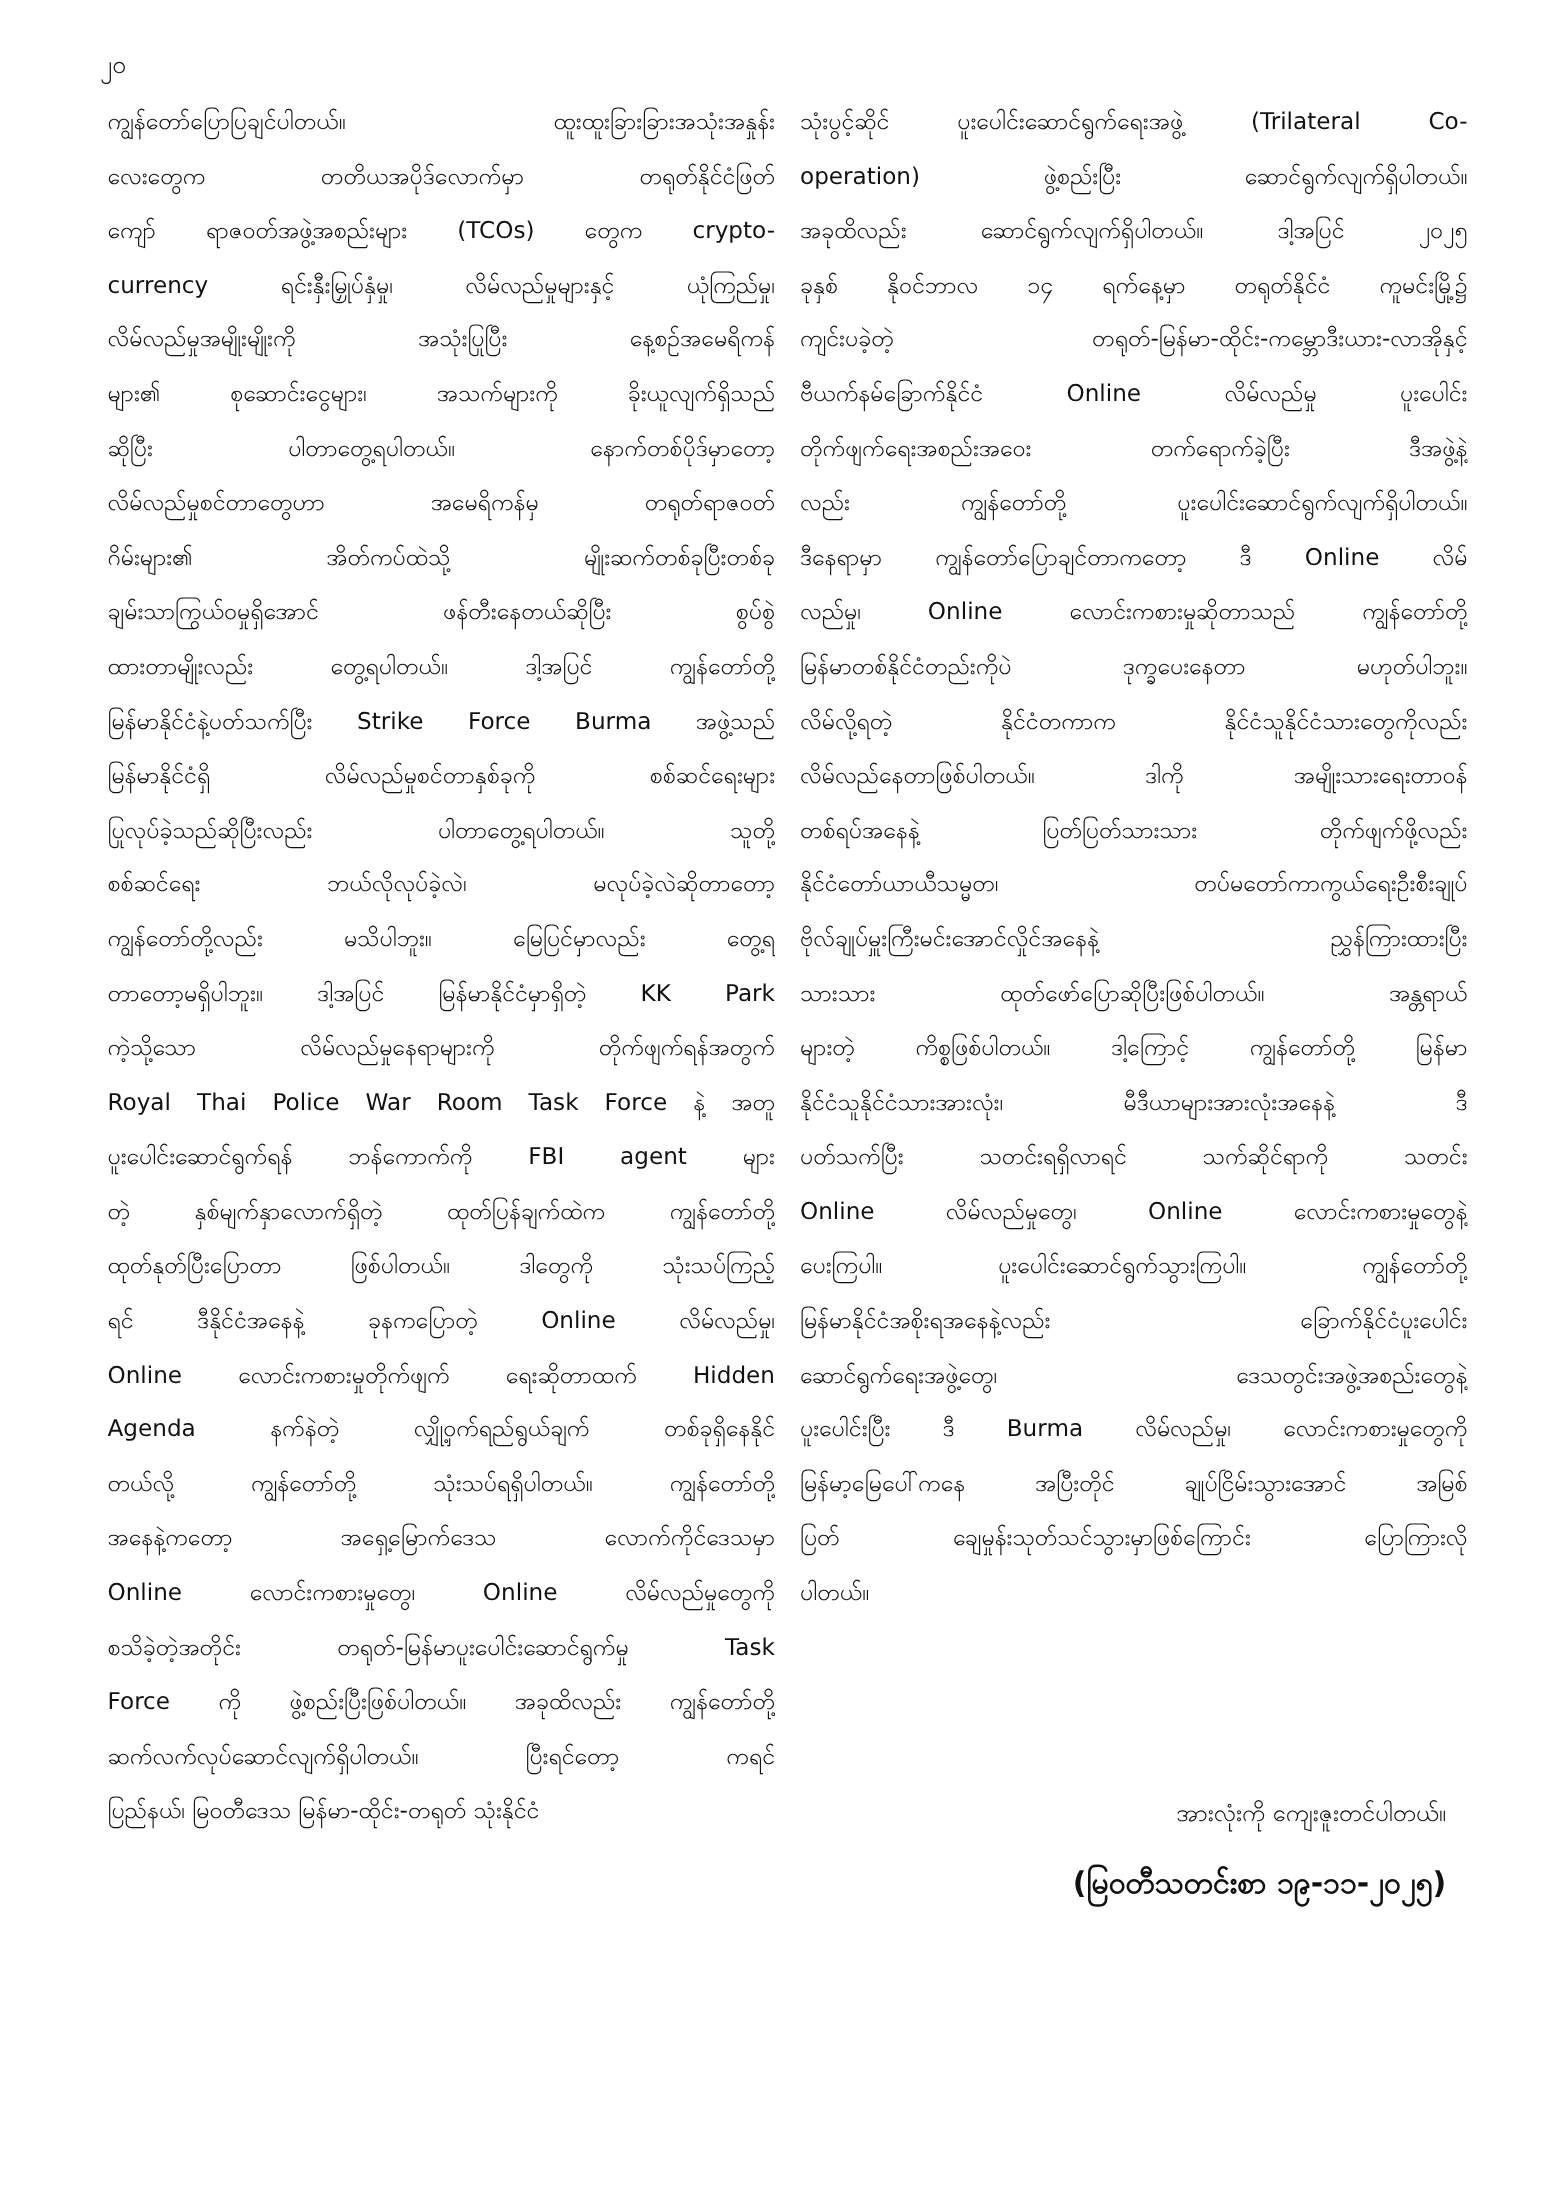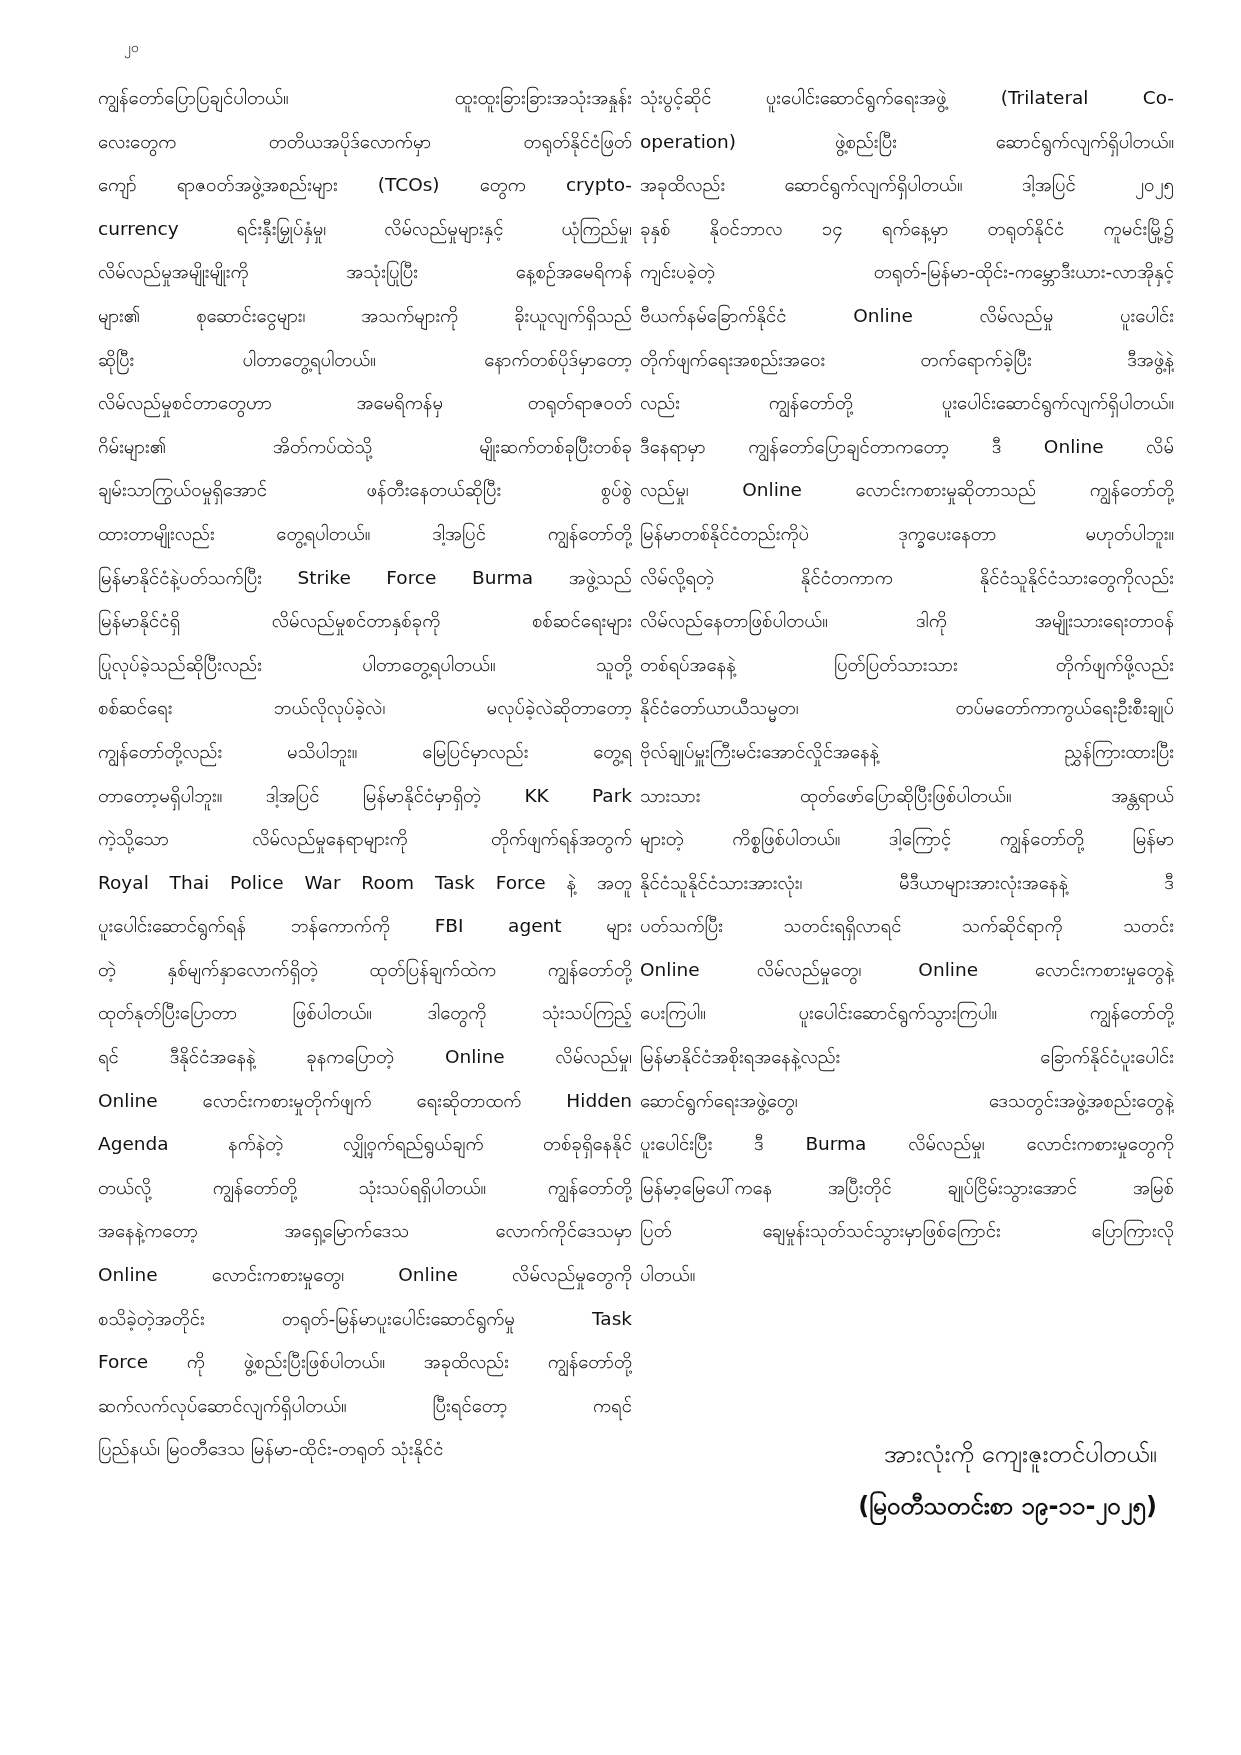--- a/index.html
+++ b/index.html
@@ -1,25 +1,25 @@
 <!DOCTYPE html>
 <html><head>
 <meta charset="utf-8">
 <style>
   html, body { margin: 0; padding: 0; background: #ffffff; }
   body { width: 1241px; height: 1755px; position: relative; overflow: hidden;
          font-family: "DejaVu Sans", sans-serif; color: #111111; }
-  .page-number { position: absolute; left: 80px; top: 38px; font-size: 14px; color: #111; margin-left: 44px; }
+  .page-number { position: absolute; left: 80px; top: 38px; font-size: 20px; color: #111; }
   .column { position: absolute; top: 76px; width: 534px; }
-  .col-left { left: 86px; margin-left: 12px; }
+  .col-left { left: 86px; }
   .col-right { left: 640px; }
   .line { height: 43.6px; line-height: 43.6px; font-size: 18.5px; white-space: nowrap;
           text-align: justify; text-align-last: justify; overflow: hidden; }
   .line.last { text-align-last: left; }
-  .closing { position: absolute; right: 84px; font-size: 24px; text-align: right; white-space: nowrap; }
+  .closing { position: absolute; right: 84px; font-size: 19px; text-align: right; white-space: nowrap; }
   .closing.thanks { top: 1438px; }
   .closing.source { top: 1490px; font-weight: bold; font-size: 24px; }
 </style>
 </head>
 <body>
 
 <div class="page-number">၂၀</div>
 
 <div class="column col-left" id="left-col">
     <div class="line">ကျွန်တော်ပြောပြချင်ပါတယ်။ ထူးထူးခြားခြားအသုံးအနှုန်း</div>

